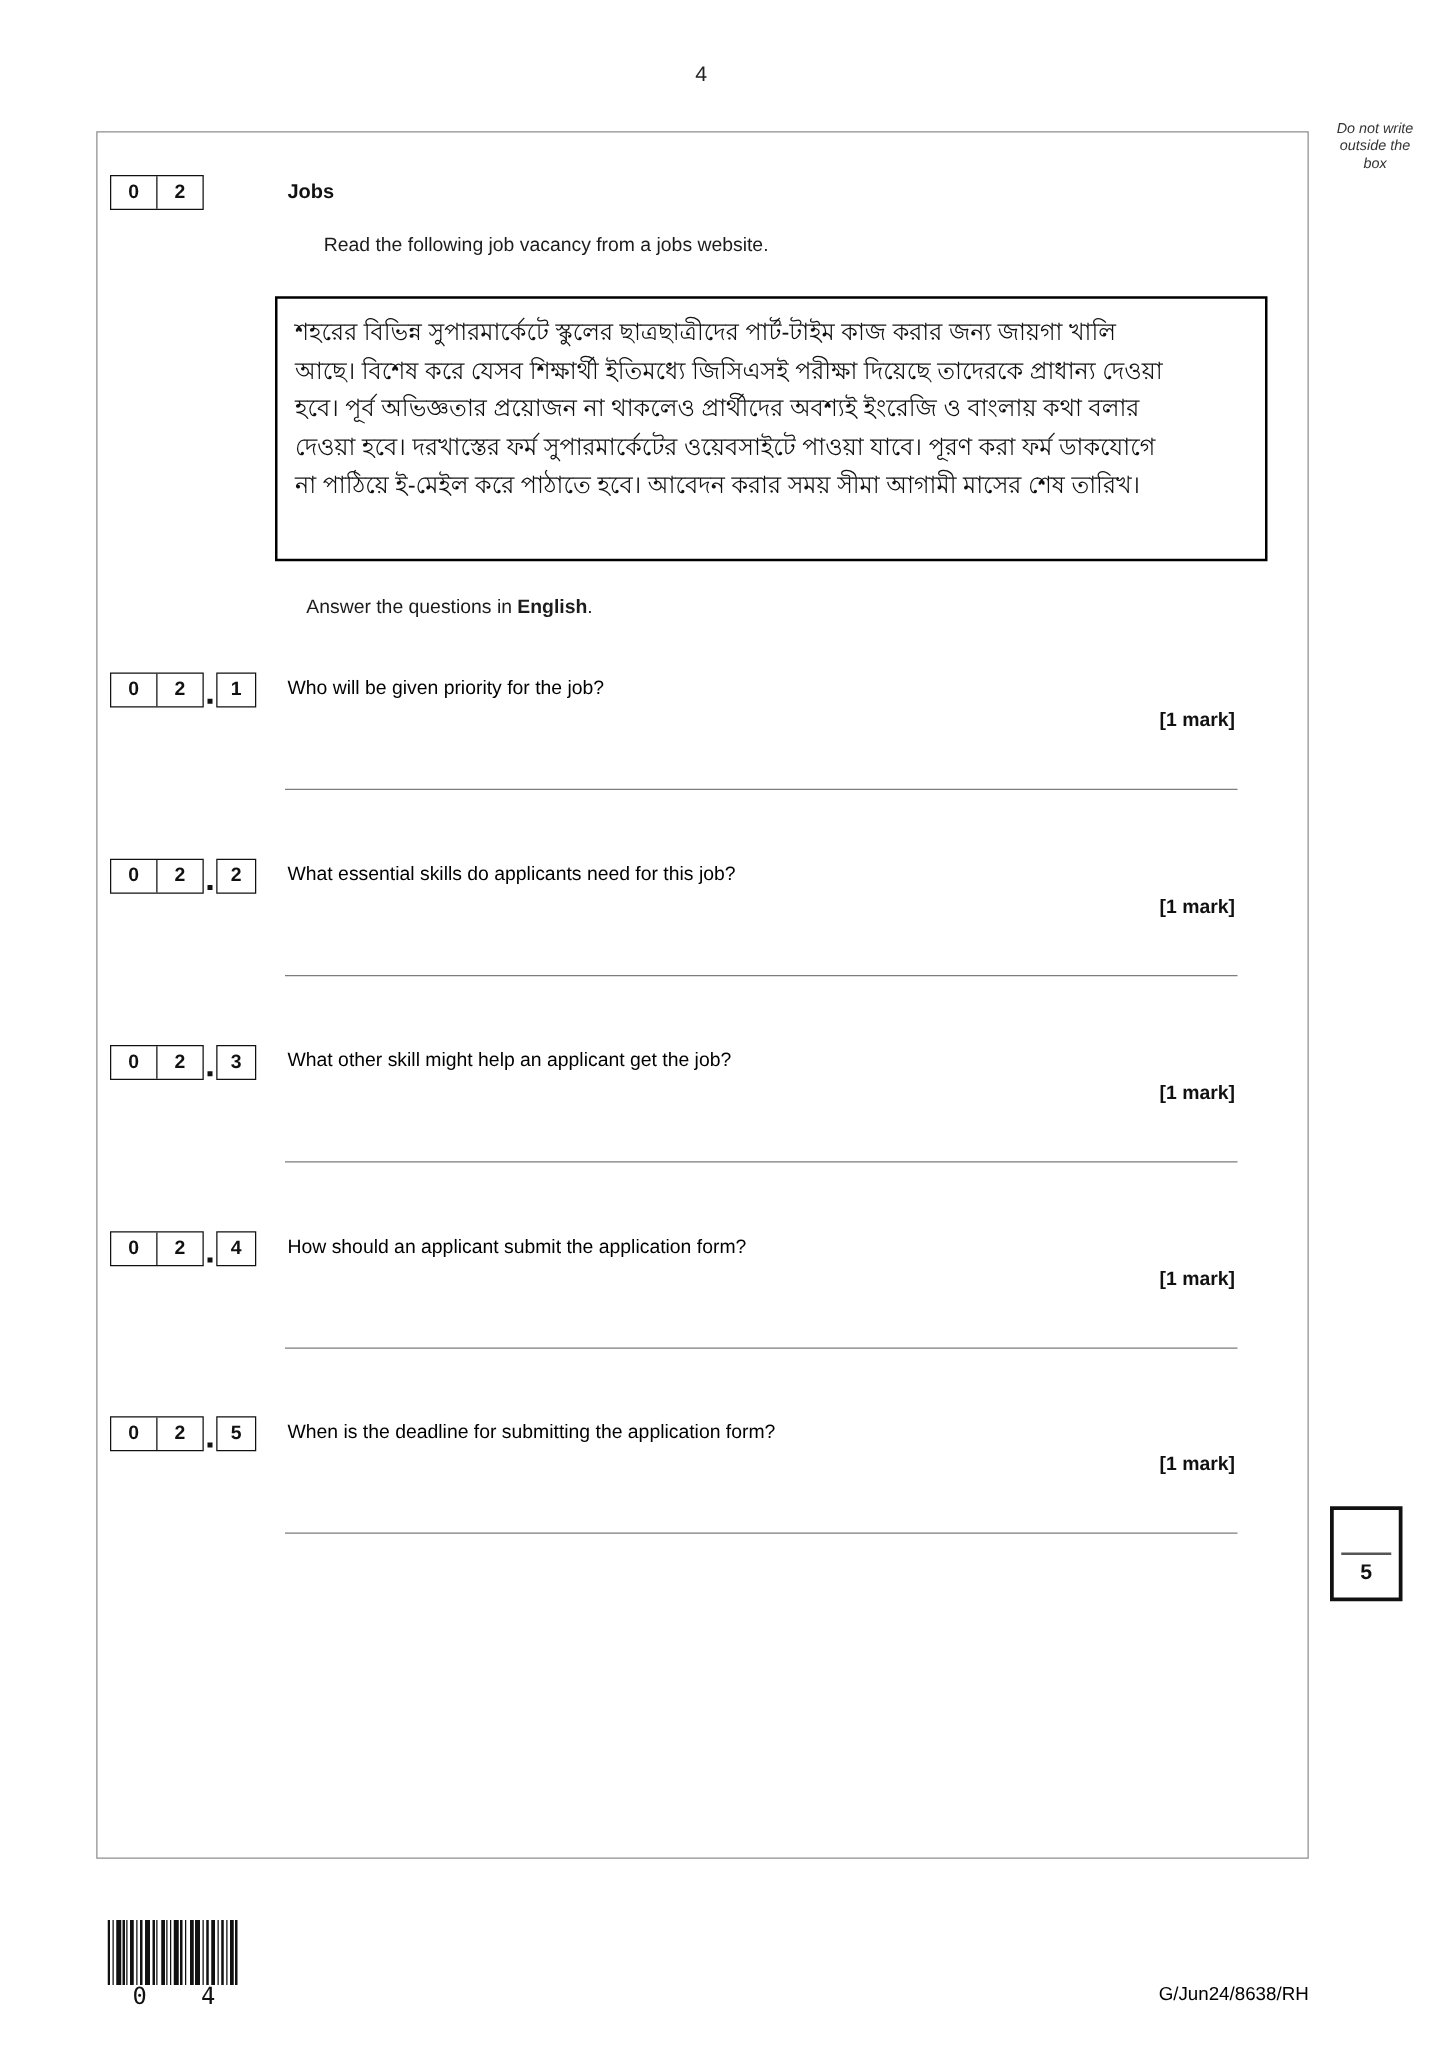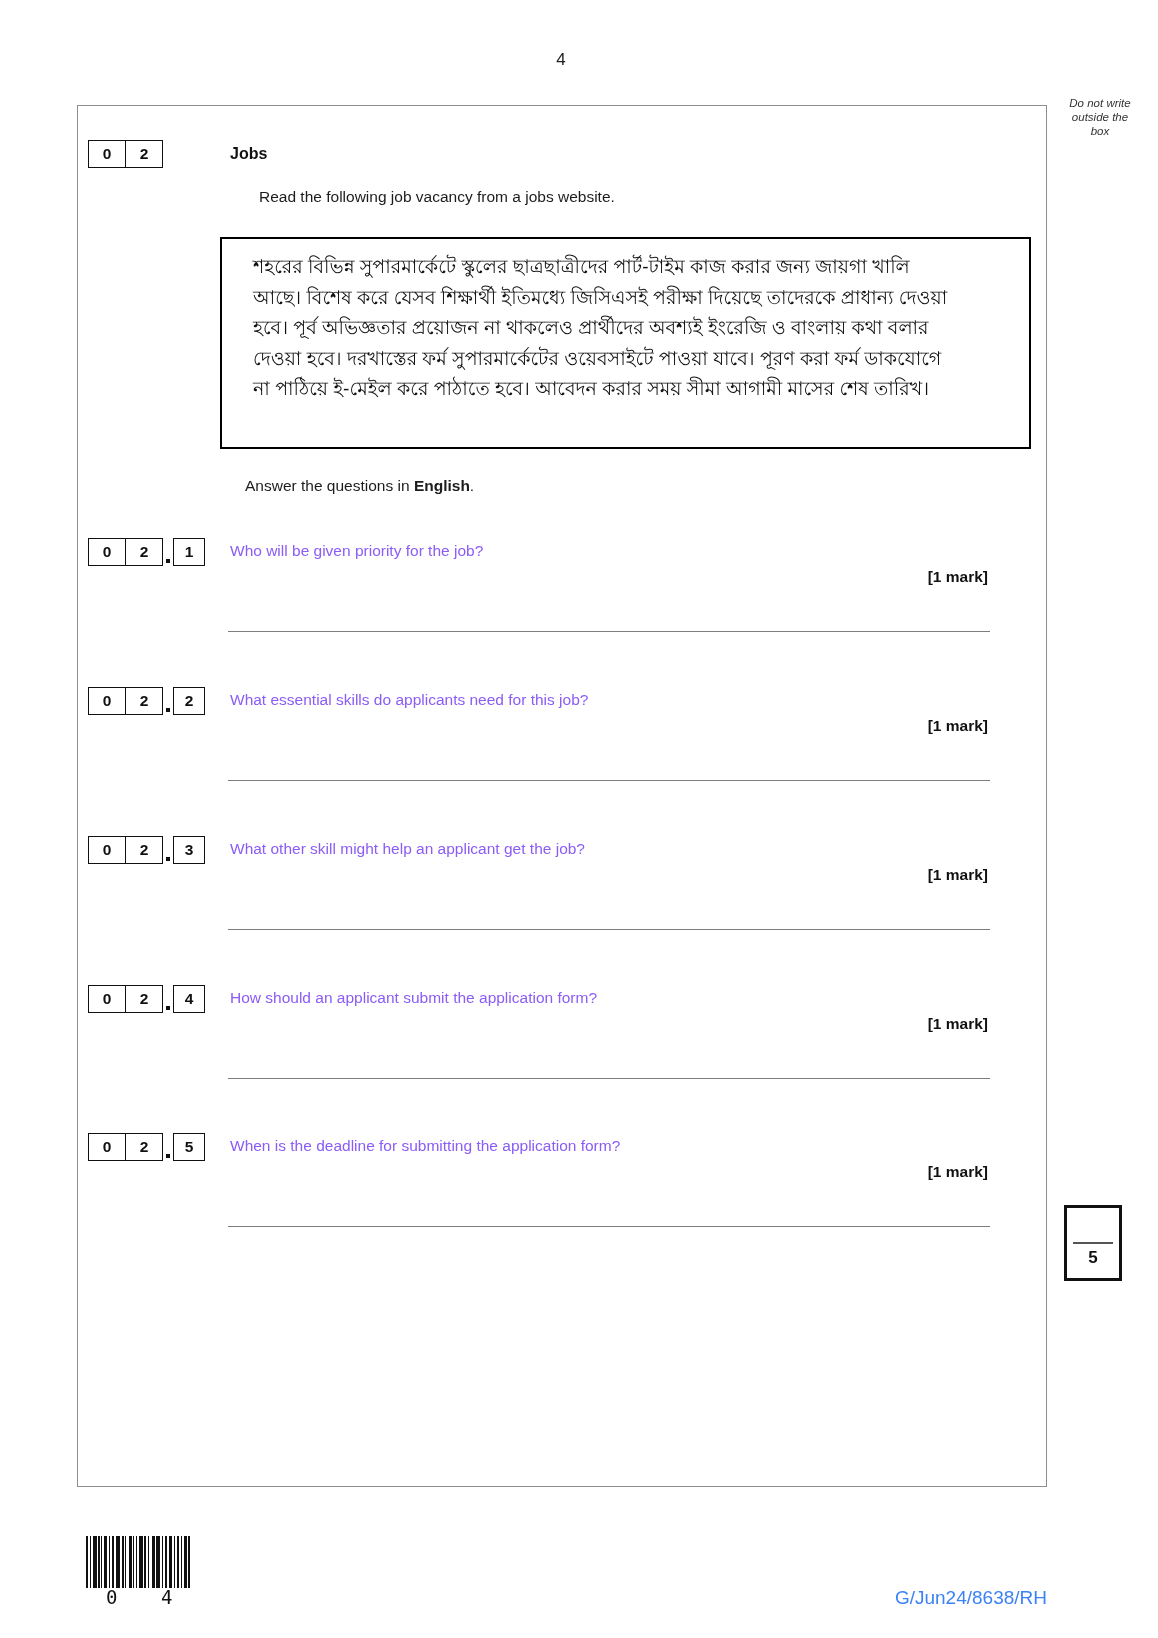--- a/index.html
+++ b/index.html
@@ -45,31 +45,31 @@
     display:flex;align-items:center;justify-content:center;
     font-weight:bold;font-size:15.5px;color:#111;
   }
 
   .qtitle{font-weight:bold;font-size:16px;color:#111;}
   .body-text{font-size:15.5px;color:#1c1c1c;margin-left:29px;}
 
   .passage-box{
     left:220px;top:237px;width:764px;height:183px;
     border:2px solid #000;
-    padding:13px 12px 12px 31px;
+    padding:13px 12px 12px 14px;
   }
   .passage-line{
     font-family:"Liberation Sans","DejaVu Sans",sans-serif;
     font-size:19px;line-height:30.5px;color:#111;
     white-space:nowrap;
   }
 
   .qblock{left:77px;width:968px;height:100px;}
   .qblock .qnum{position:absolute;left:11px;top:0;}
-  .qblock .qtext{position:absolute;left:153px;top:4px;font-size:15.5px;color:#8b5cf6;}
+  .qblock .qtext{position:absolute;left:153px;top:4px;font-size:15.5px;color:#000000;}
   .qblock .qmark{
     position:absolute;right:57px;top:30px;
     font-weight:bold;font-size:15.5px;color:#111;
   }
   .answer-line{
     position:absolute;left:151px;top:92px;width:762px;height:1px;
     border-bottom:1.5px solid #7d7d7d;
   }
 
   .total-box{
@@ -87,21 +87,21 @@
   }
 
   .barcode{left:86px;top:1536px;}
   .barcode-label{
     left:106px;top:1586px;
     font-family:"DejaVu Sans Mono",monospace;
     font-size:19px;color:#111;letter-spacing:16px;
   }
   .footer-code{
     right:111px;top:1587px;
-    font-size:19px;color:#3b82f6;
+    font-size:15px;color:#000000;
   }
 </style>
 </head>
 <body>
 
 <div class="page">
 
   <div class="abs page-number">4</div>
 
   <div class="abs margin-note">

